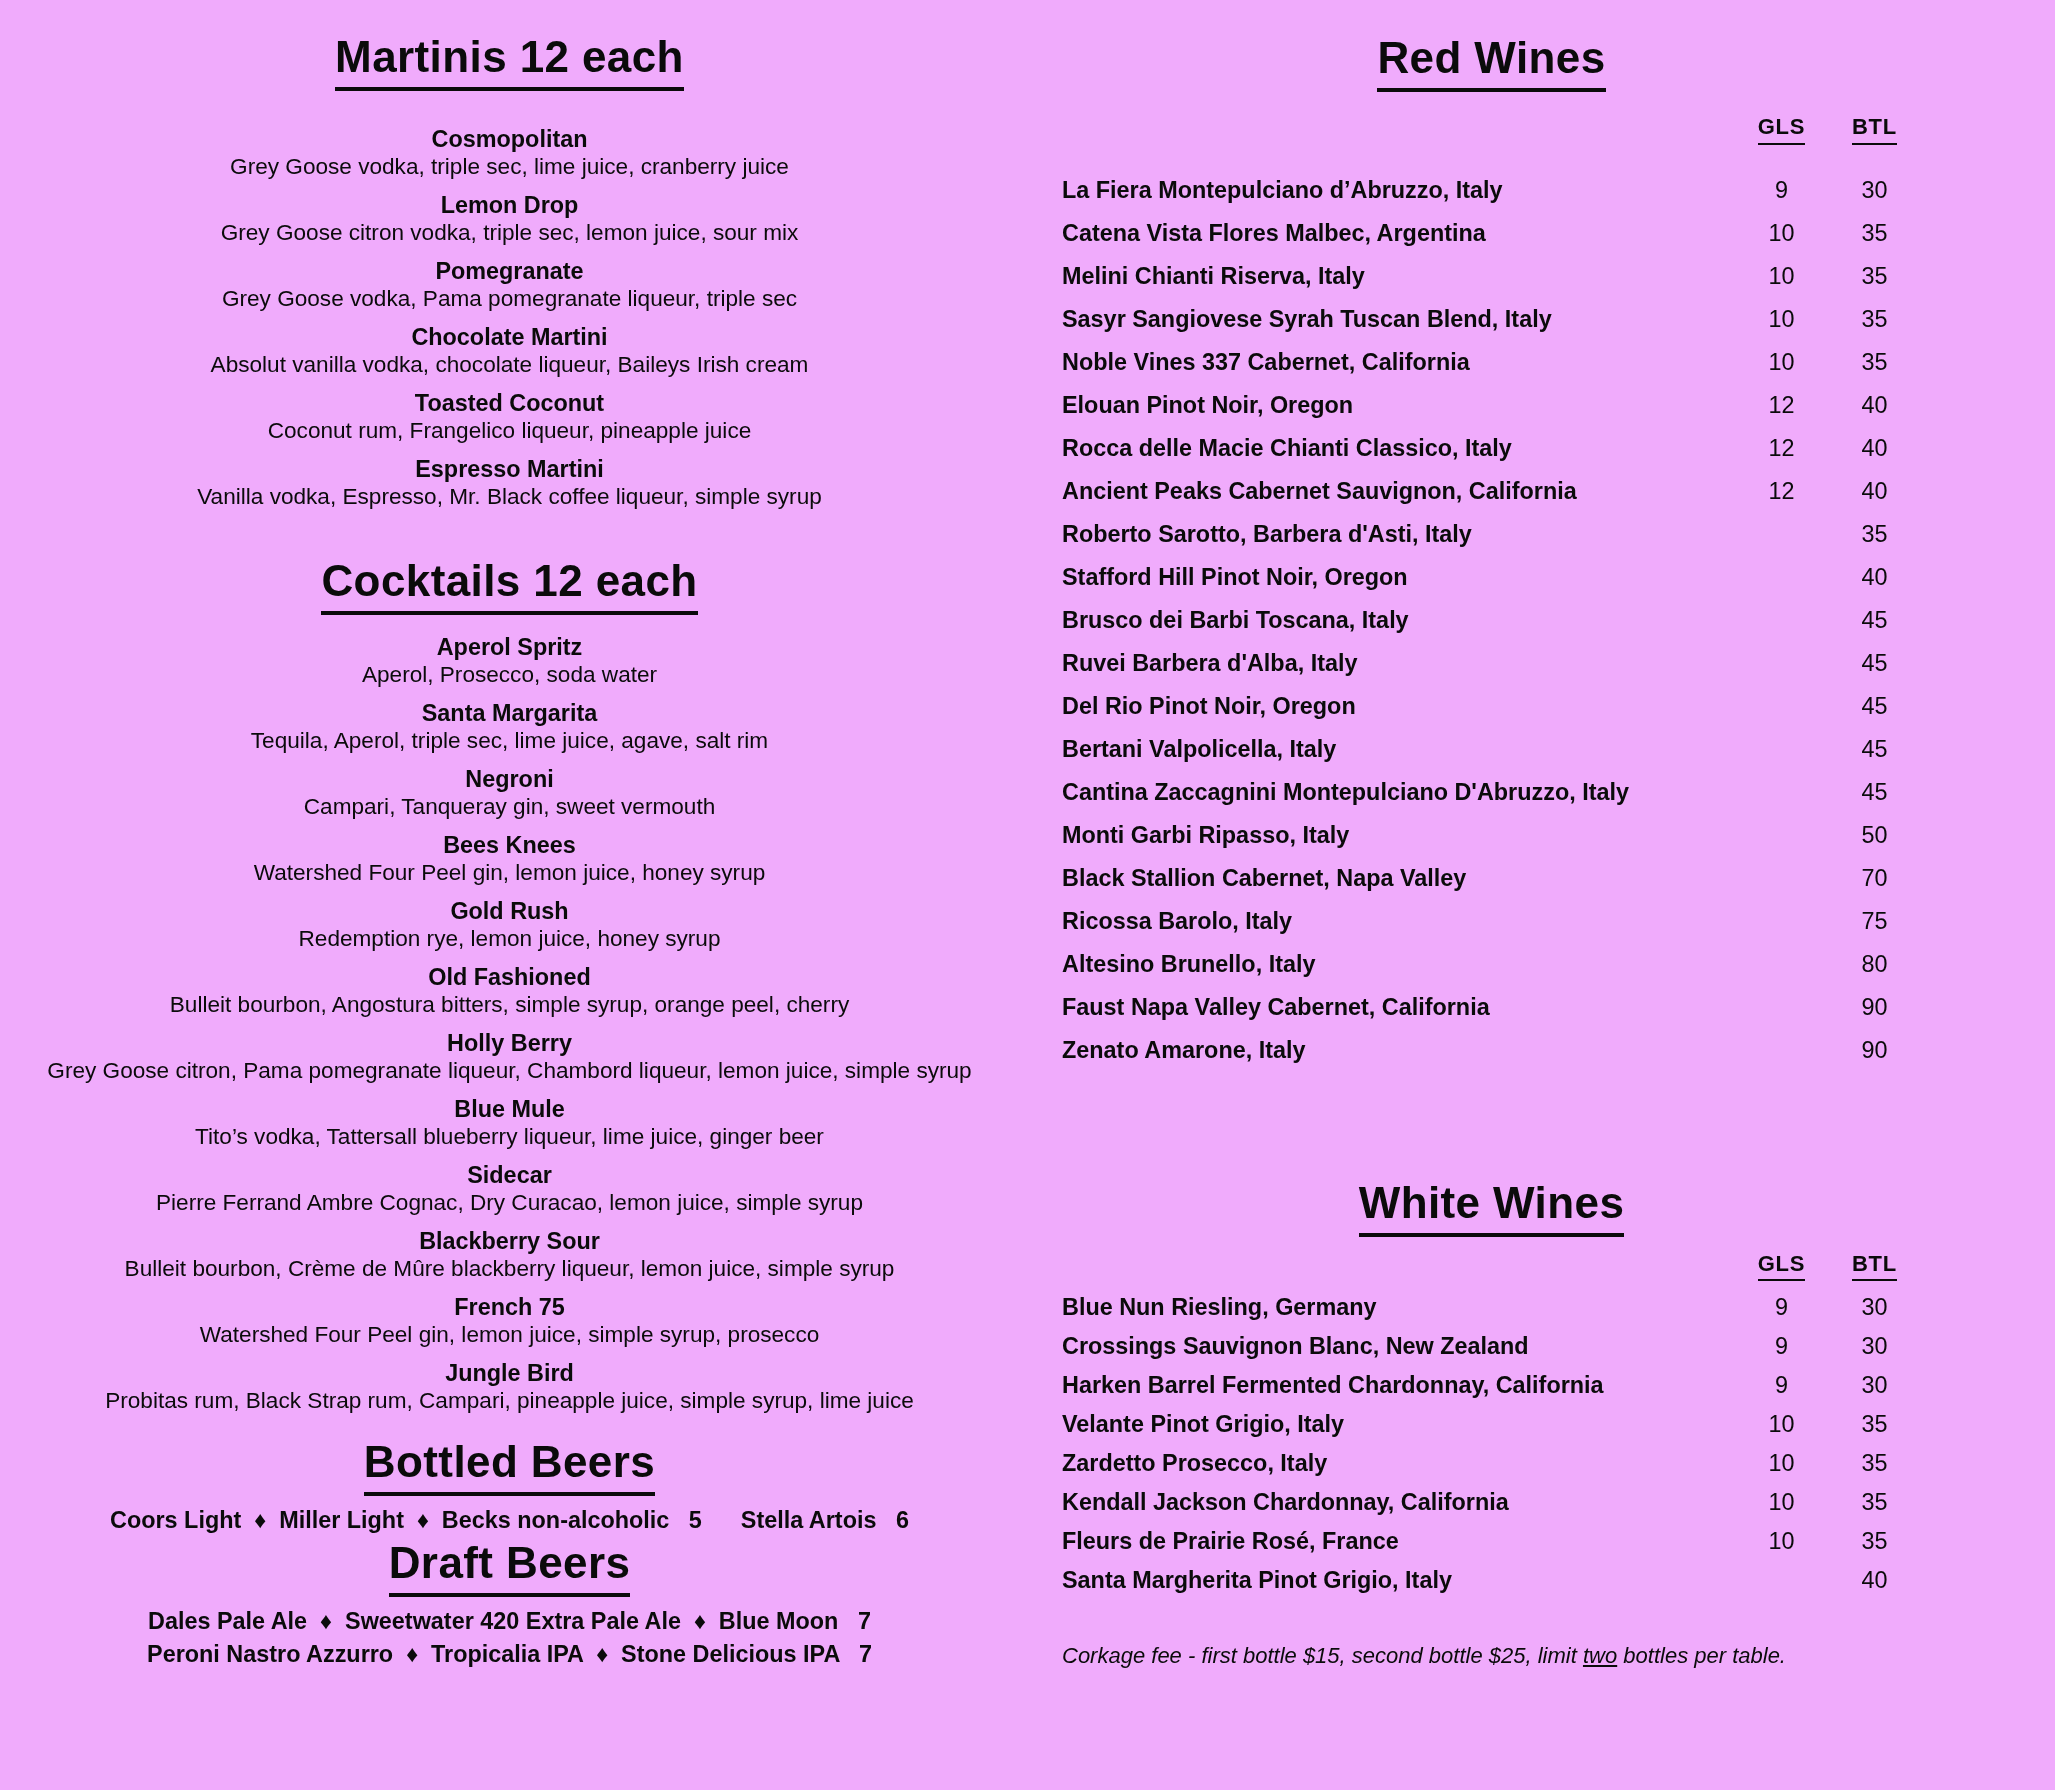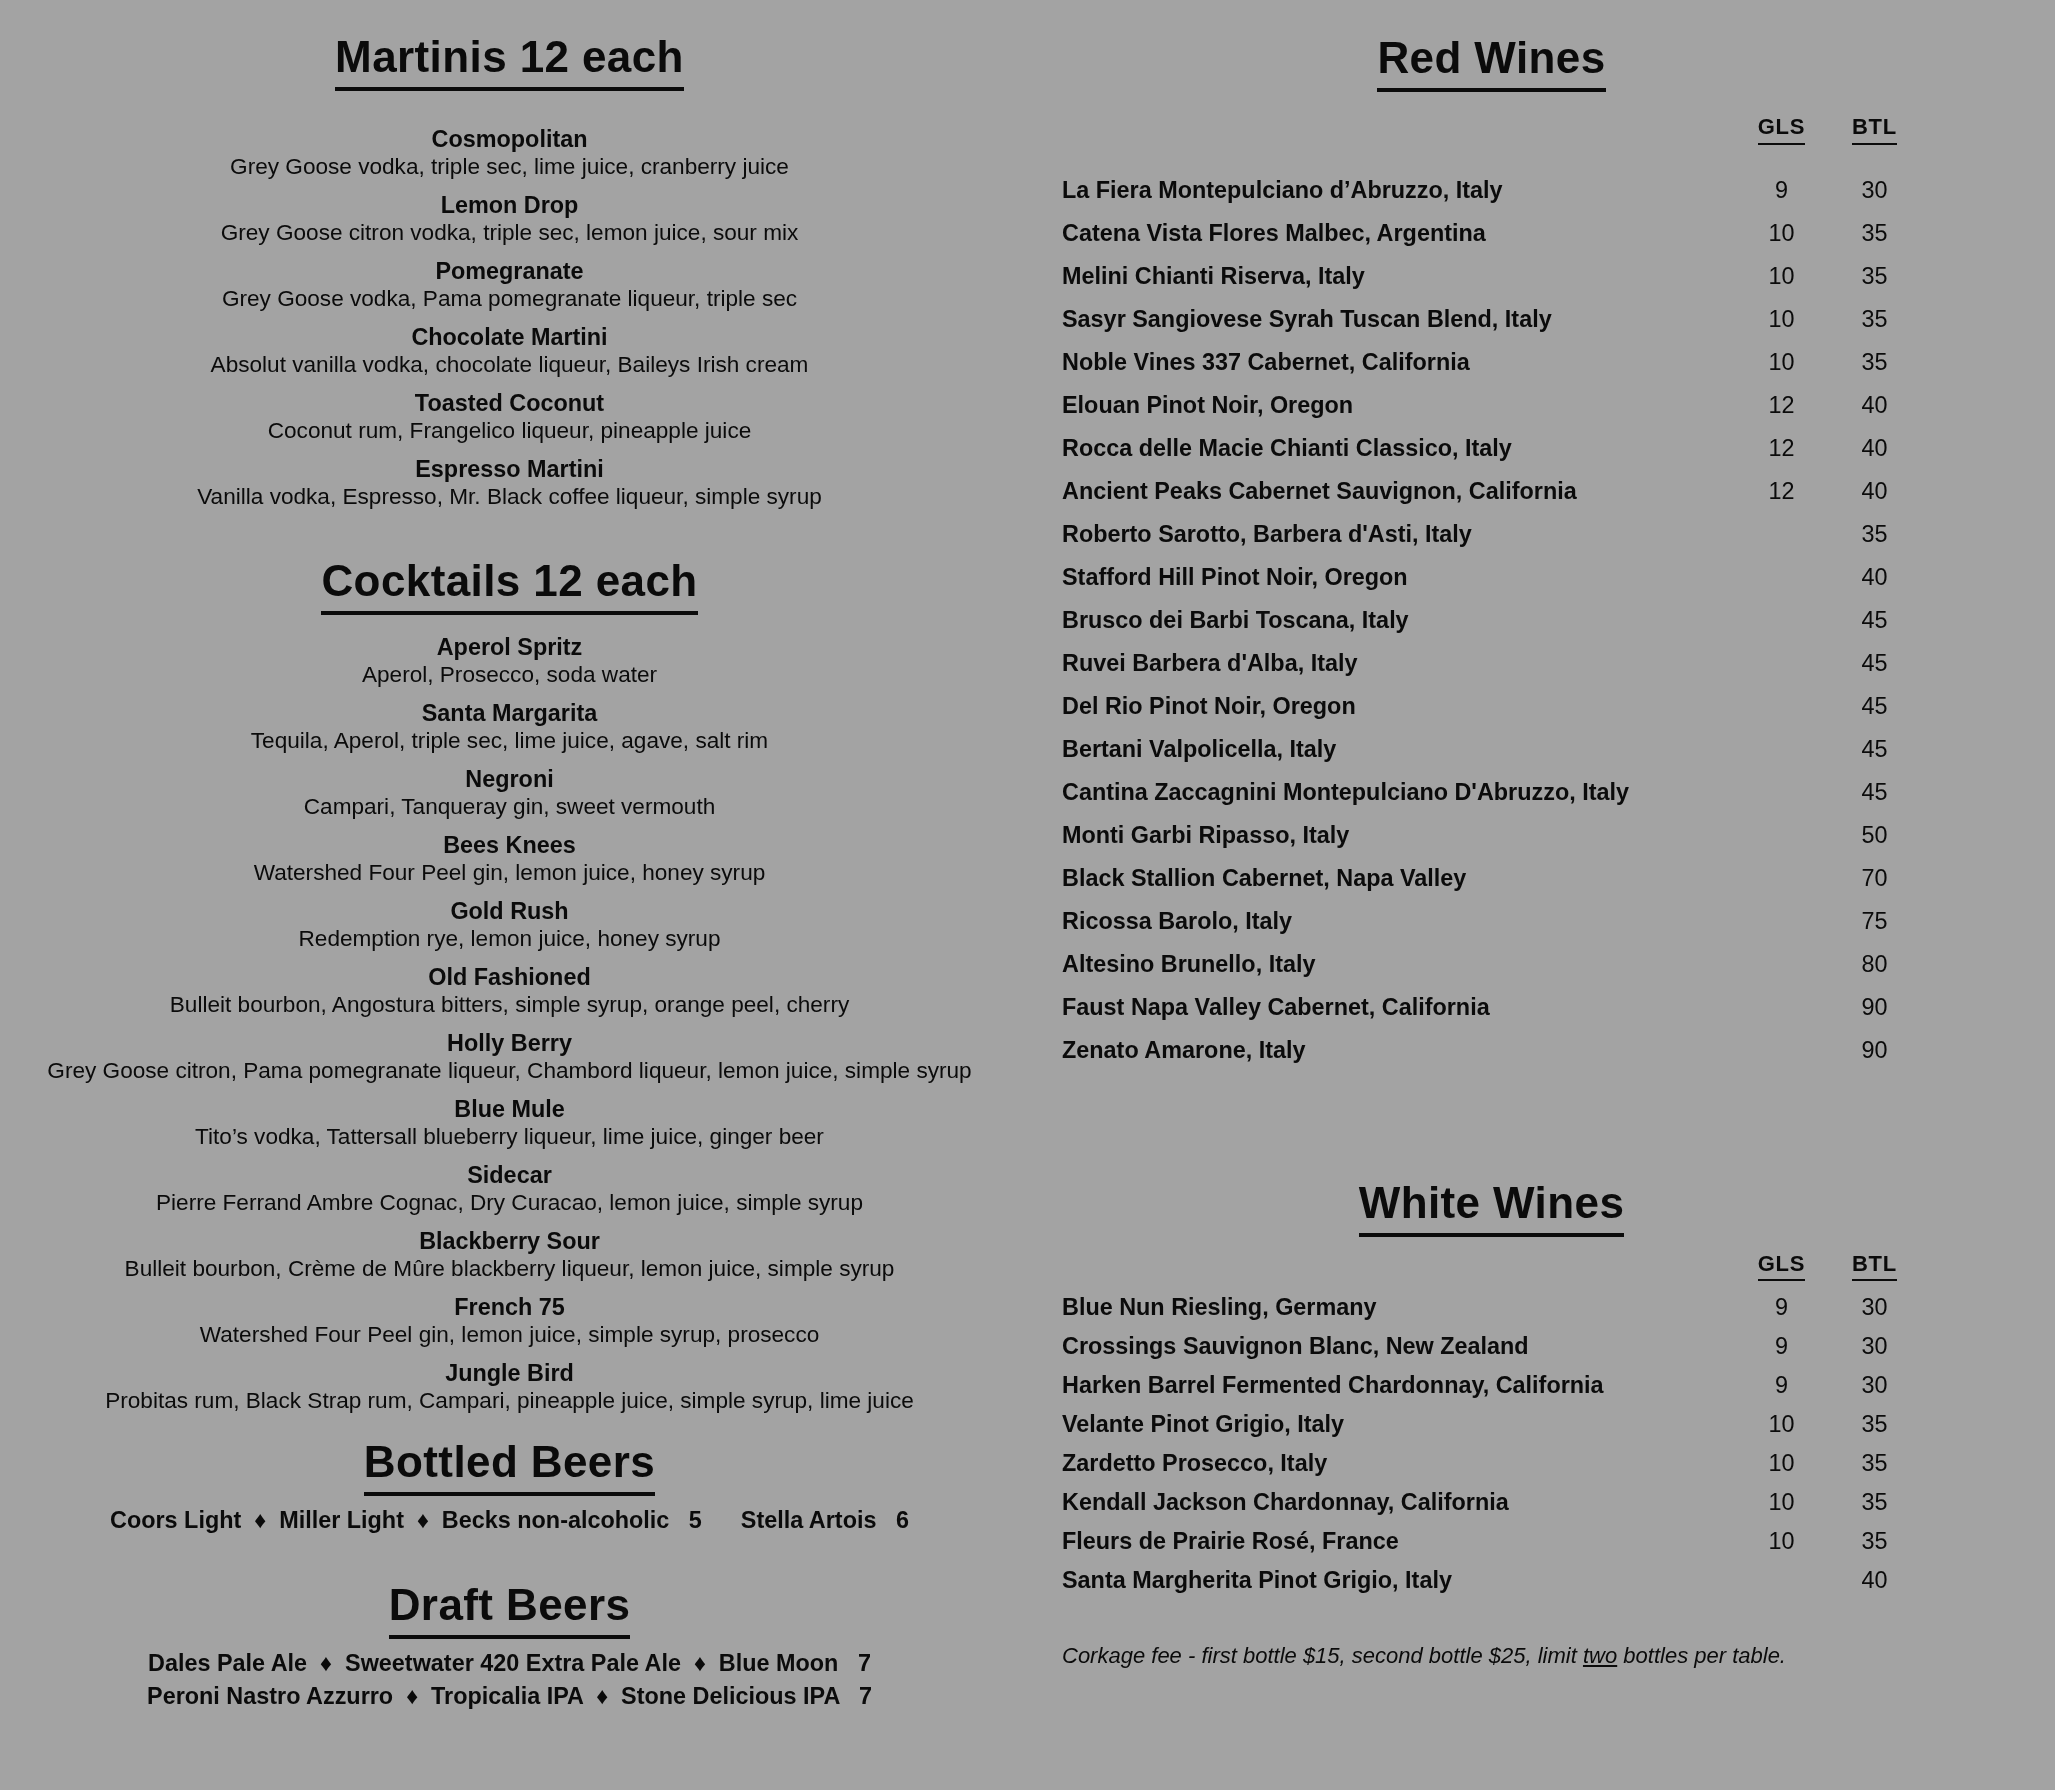--- a/index.html
+++ b/index.html
@@ -1,21 +1,21 @@
 <!DOCTYPE html>
 <html style="font-size:13px"><head>
 <meta charset="utf-8">
 <style>
   html,body{margin:0;padding:0;}
   body{
     width:2056px;height:1790px;background:#ffffff;color:#0b0b0b;
     font-family:"Liberation Sans", sans-serif;position:relative;
     -webkit-font-smoothing:antialiased;
   }
-  .page{position:absolute;inset:0;background:#a3a3a3;}
+  .page{position:absolute;inset:0;background:#f0abfc;}
 
   
   .left-col{position:absolute;left:44px;top:31px;width:931px;text-align:center;}
   .right-col{position:absolute;left:1062px;top:32px;width:859px;}
 
   
   .title-wrap{margin:0;line-height:0;}
   .section-title{
     display:inline-block;font-size:44px;font-weight:bold;line-height:1.2;
     border-bottom:4px solid #0b0b0b;padding-bottom:3.2px;letter-spacing:0.4px;
@@ -24,21 +24,21 @@
 
   
   .items{margin-top:35px;}
   .cocktails-items{margin-top:19.3px;}
   .menu-item{margin-bottom:12px;}
   .item-name{font-size:23.4px;font-weight:bold;line-height:27px;white-space:nowrap;}
   .item-desc{font-size:22.6px;line-height:27px;white-space:nowrap;}
 
   .cocktails-title-wrap{margin-top:45px;}
   .beers-title-wrap{margin-top:22px;}
-  .draft-title-wrap{margin-top:42px;}
+  .draft-title-wrap{}
   .beer-line{font-size:23.4px;font-weight:bold;line-height:33px;margin-top:8px;white-space:pre-wrap;}
   .beer-lines{margin-top:8px;}
   .beer-lines .beer-line{margin-top:0;}
 
   
   .price-header{display:flex;align-items:flex-end;margin-top:21px;}
   .price-header .spacer{flex:1;}
   .price-col{width:93px;text-align:center;}
   .price-col .hdr{
     display:inline-block;font-size:22px;font-weight:bold;letter-spacing:0.8px;

